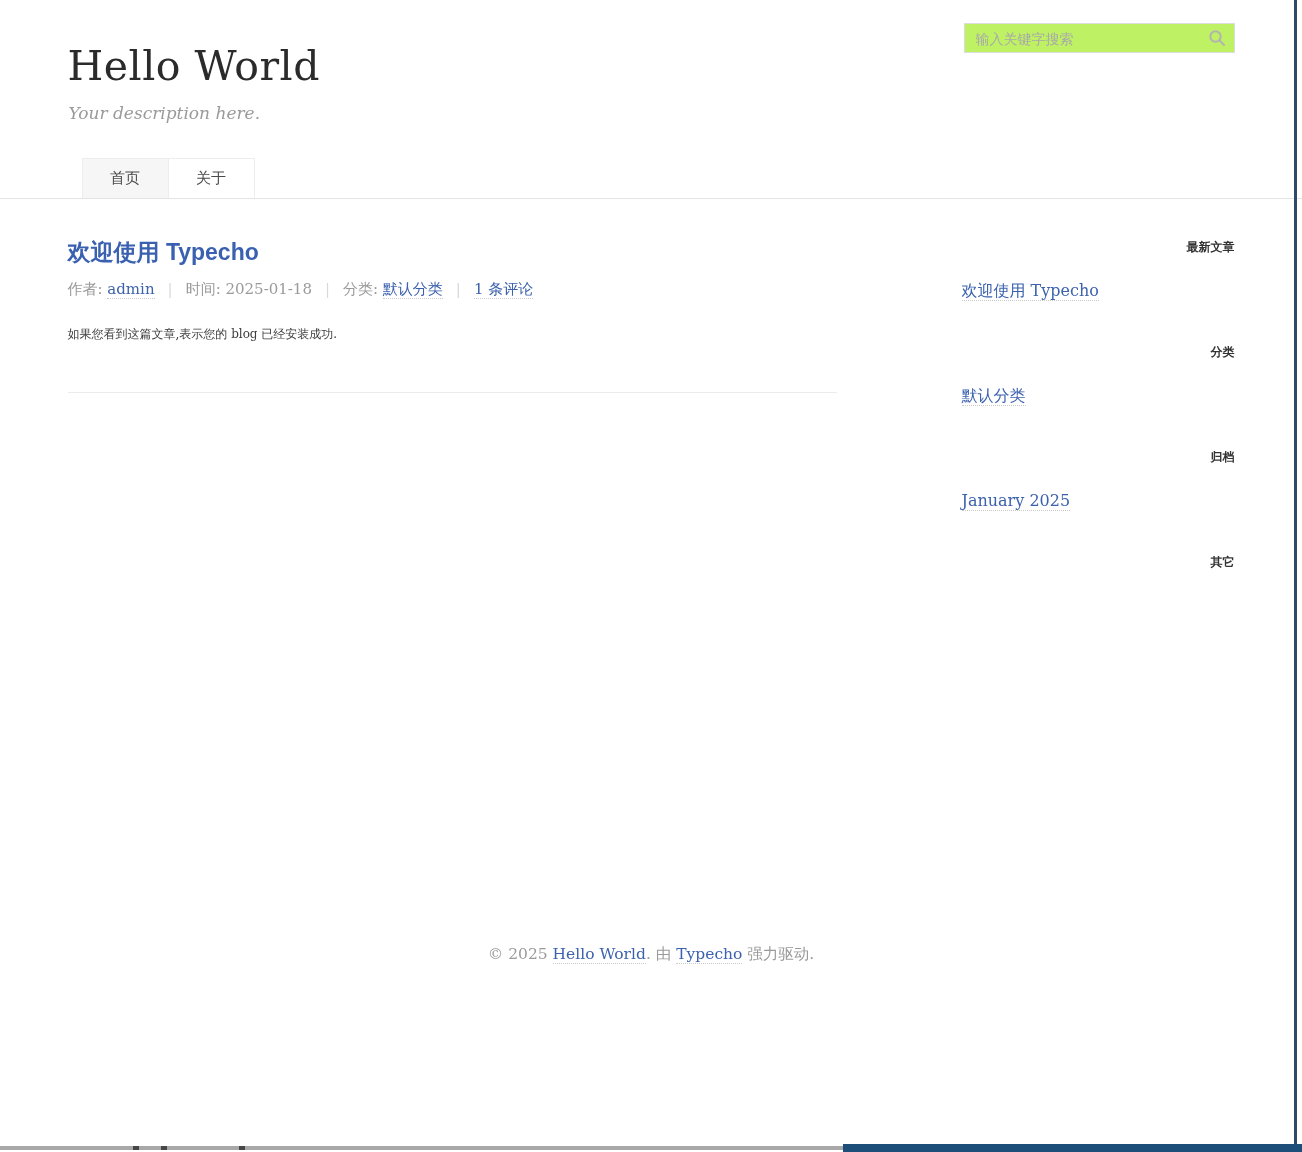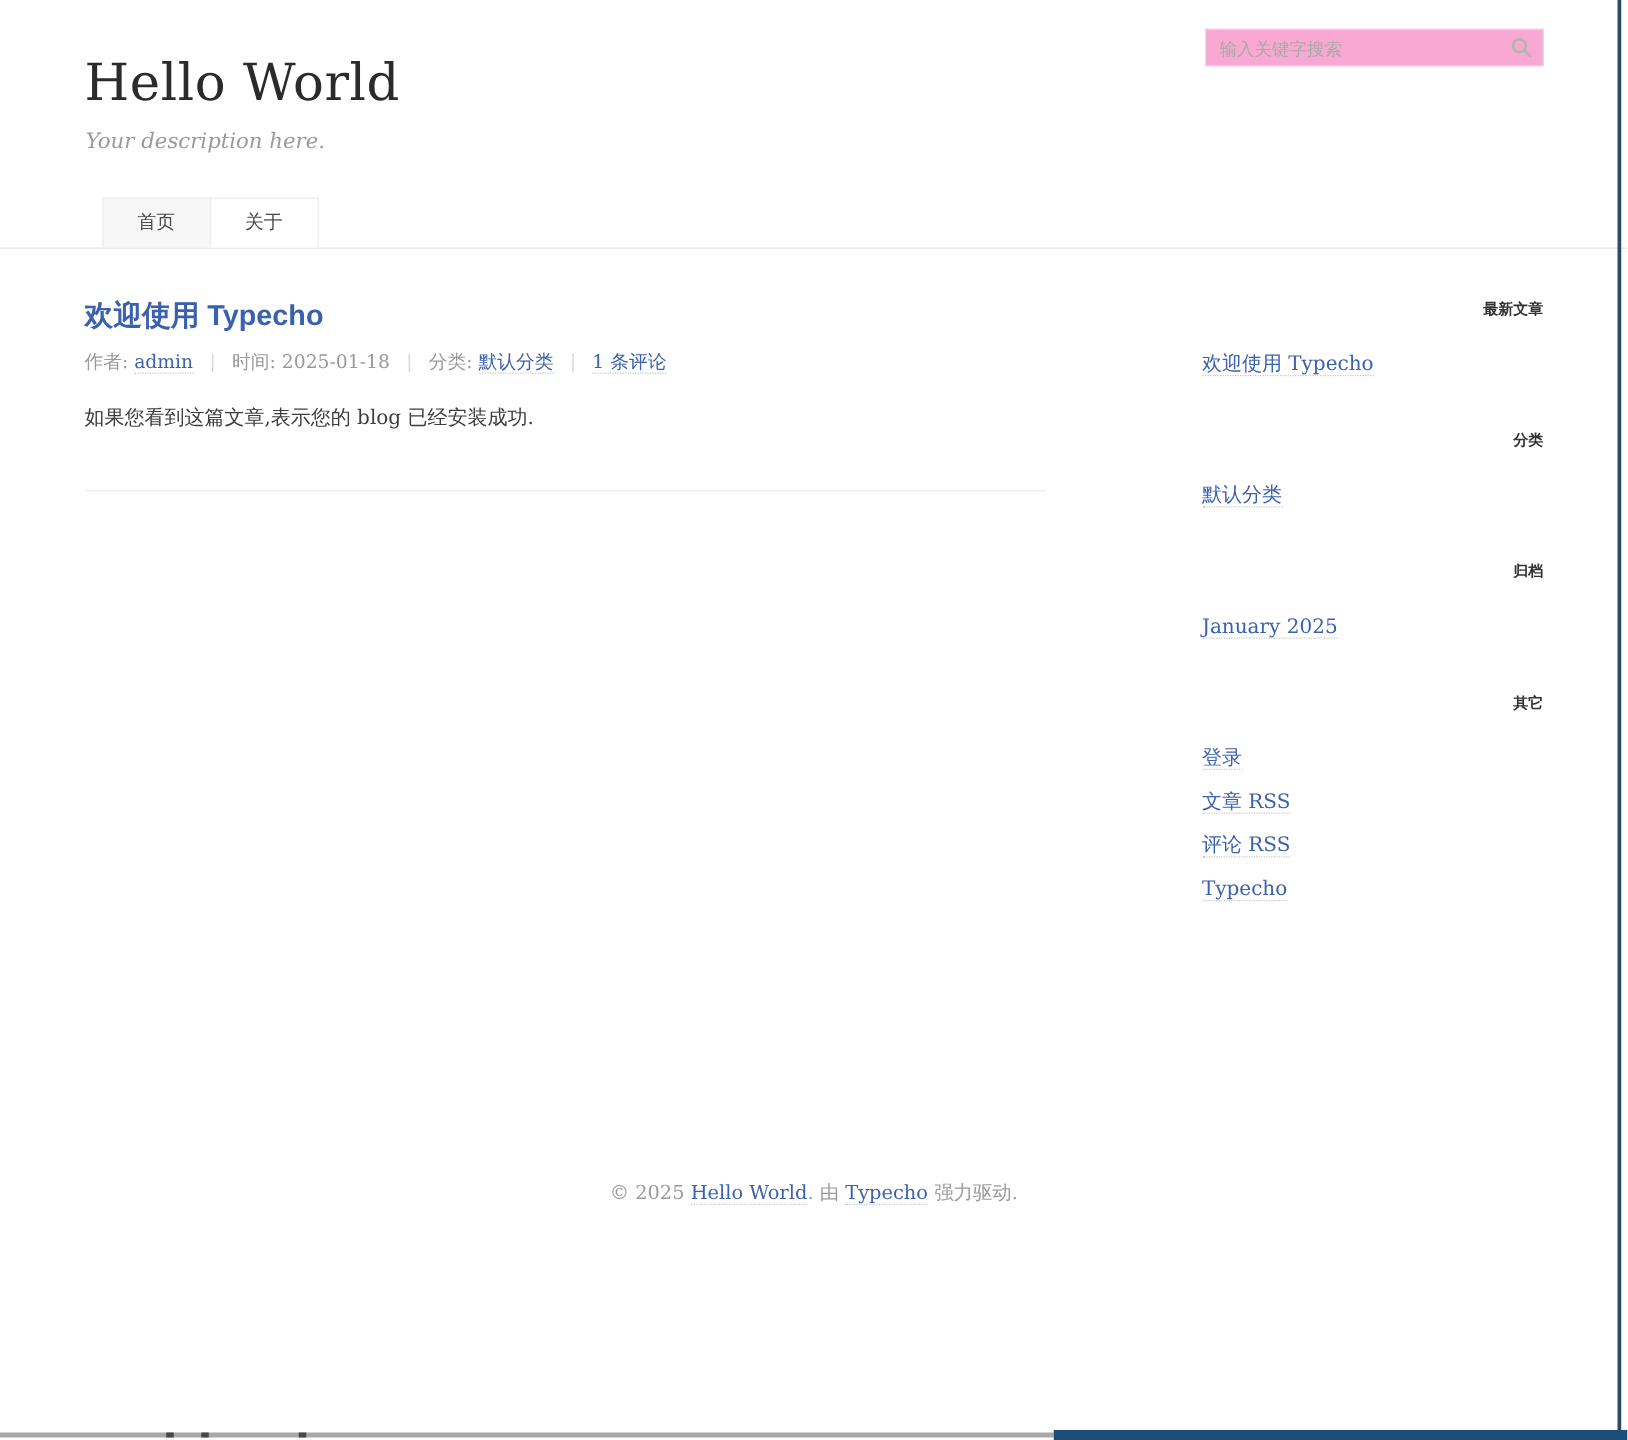--- a/index.html
+++ b/index.html
@@ -14,21 +14,21 @@
   .header { padding-top:42px; position:relative; }
   .site-title {
     margin:0; font-size:41px; font-weight:normal; color:#2b2b2b;
     font-family:"DejaVu Serif","Liberation Serif",serif; letter-spacing:0.5px;
   }
   .site-desc {
     margin:13px 0 0 1px; font-style:italic; color:#9a9a9a; font-size:17px;
   }
   .searchbox {
     position:absolute; top:23px; right:0; width:271px; height:30px;
-    border:1px solid #dcdcdc; box-sizing:border-box; background:#f9a8d4;
+    border:1px solid #dcdcdc; box-sizing:border-box; background:#bef264;
   }
   .searchbox input {
     border:none; outline:none; width:230px; height:26px; margin:1px 0 0 9px;
     font-size:14px; color:#555; font-family:"Liberation Sans",sans-serif;
     background:transparent;
   }
   .searchbox input::placeholder { color:#a9a9a9; opacity:1; }
   .search-icon { position:absolute; right:8px; top:5px; width:18px; height:18px; cursor:pointer; }
 
   
@@ -51,21 +51,21 @@
 
   a.lnk { color:#3c62ae; text-decoration:none; border-bottom:1px dotted #c9c9c9; cursor:pointer;margin-top:33px; }
 
   .post-title {
     margin:0; font-family:"Liberation Sans",sans-serif;
     font-size:23px; font-weight:bold; line-height:26px;
   }
   .post-title a { color:#3a60b0; text-decoration:none; cursor:pointer; }
   .post-meta { margin-top:15px; font-size:15px; color:#9a9a9a; }
   .post-meta .sep { color:#d8d8d8; margin:0 13px; }
-  .post-body { margin-top:23px; font-size:16px; color:#3d3d3d; line-height:24px; }
+  .post-body { margin-top:23px; font-size:12px; color:#3d3d3d; line-height:24px; }
   article { border-bottom:1px solid #ececec; padding-bottom:46px; }
 
   .widget { margin-bottom:43px; }
   .widget h3 {
     margin:0 0 24px 0; font-family:"Liberation Sans",sans-serif;
     font-size:12px; font-weight:bold; color:#333;text-align:right;
   }
   .widget ul { list-style:none; margin:0; padding:0; }
   .widget li { font-size:16px; line-height:21px; margin-bottom:14px; color:#3d3d3d; }
 
@@ -135,26 +135,20 @@
 
       <div class="widget">
         <h3>归档</h3>
         <ul>
             <li><a class="lnk">January 2025</a></li>
           </ul>
       </div>
 
       <div class="widget">
         <h3>其它</h3>
-        <ul>
-          <li><a class="lnk">登录</a></li>
-          <li><a class="lnk">文章 RSS</a></li>
-          <li><a class="lnk">评论 RSS</a></li>
-          <li><a class="lnk">Typecho</a></li>
-        </ul>
       </div>
 
     </div>
   </div>
 
   <div class="footer"><span>© 2025 </span><a class="lnk">Hello World</a><span>. 由 </span><a class="lnk">Typecho</a><span> 强力驱动.</span></div>
 
 </div>
 
 <div class="right-edge-line" style="background: rgb(44, 74, 105);"></div>

